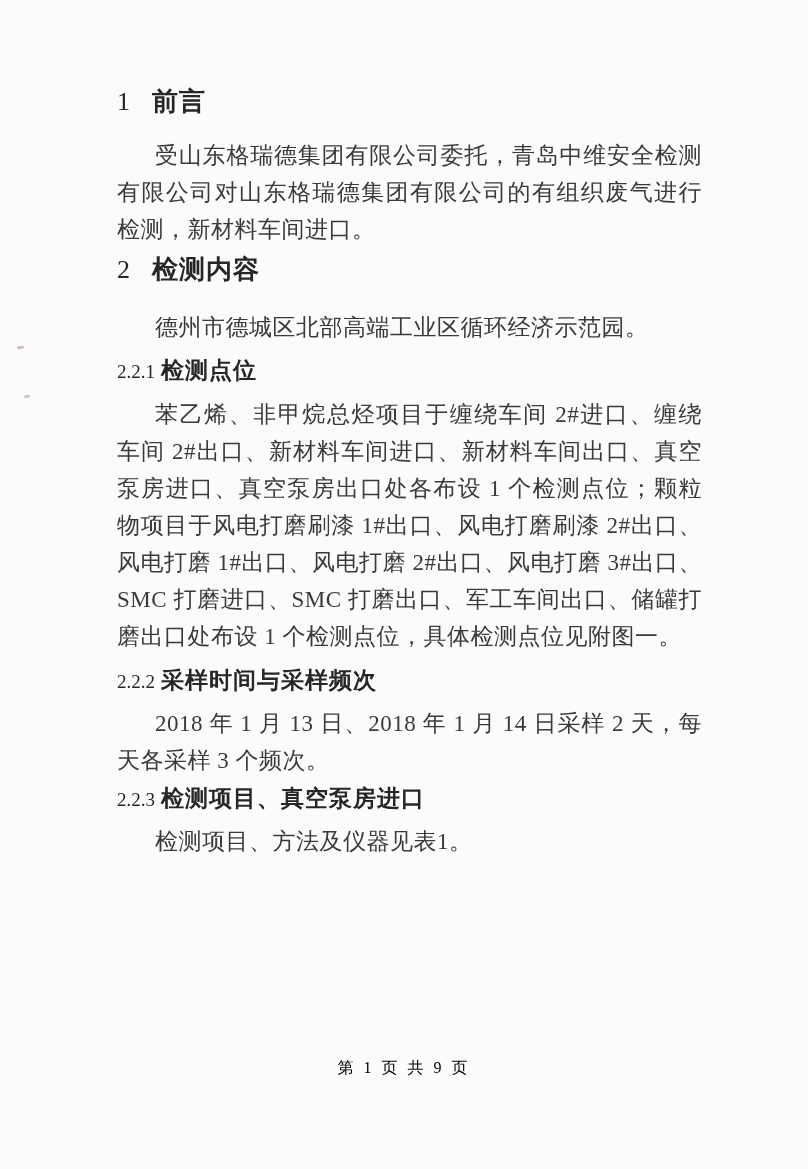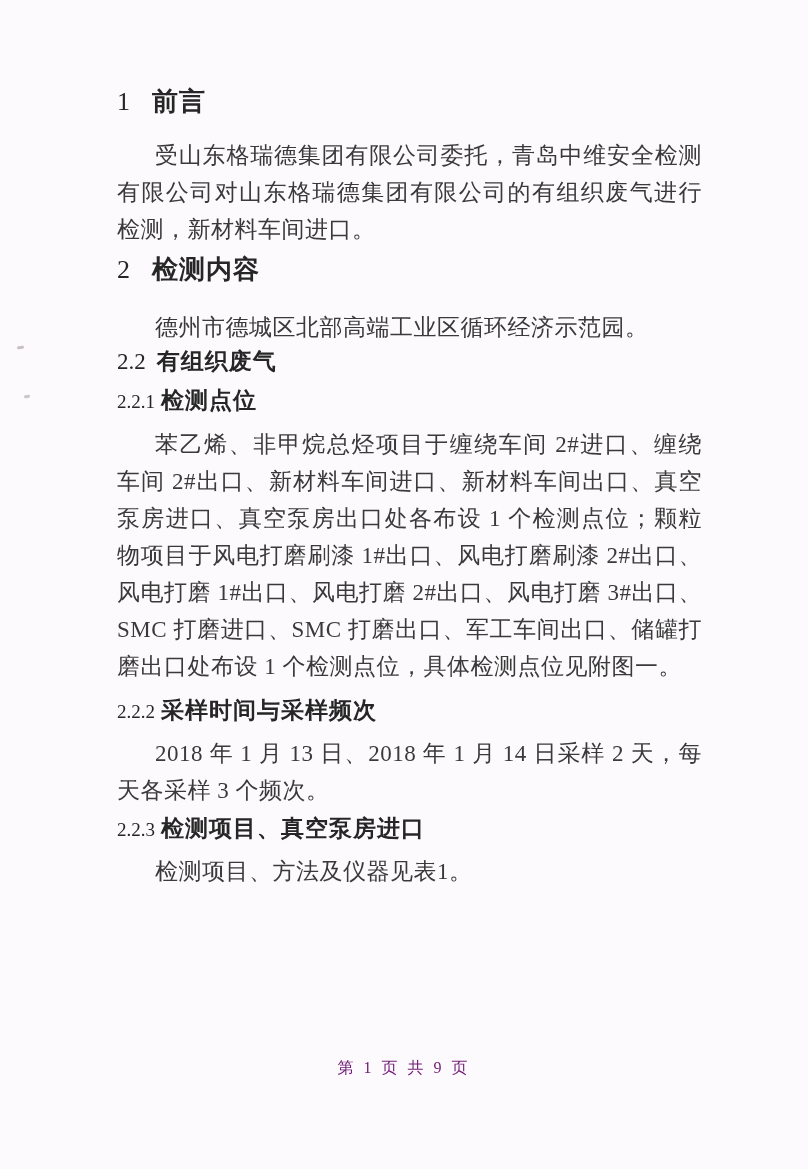--- a/index.html
+++ b/index.html
@@ -53,21 +53,21 @@
   #p-sampling{margin-top:9px;}
   #h-methods{margin-top:5px;}
   #p-methods{margin-top:9px;}
   
   .footer{
     position:absolute;
     left:0; right:0; top:1058px;
     text-align:center;
     font-size:16px;
     letter-spacing:3px;
-    color:#701a75;
+    color:#000000;
   }
   
   .speck{position:absolute;background:#9a9398;border-radius:2px;opacity:0.55;}
   .speck1{left:17px;top:346px;width:7px;height:3px;transform:rotate(-8deg);}
   .speck2{left:24px;top:395px;width:6px;height:3px;transform:rotate(-10deg);opacity:0.5;}
 </style>
 </head>
 <body>
 
 <div class="page">
@@ -82,24 +82,20 @@
     </h1>
     <p class="body-p" id="p-preface">受山东格瑞德集团有限公司委托，青岛中维安全检测有限公司对山东格瑞德集团有限公司的有组织废气进行检测，新材料车间进口。</p>
 
     <h1 class="h lvl1" id="h-content">
       <span class="num">2</span>
       <span class="ttl">检测内容</span>
     </h1>
 
     <p class="body-p" id="p-address">德州市德城区北部高端工业区循环经济示范园。</p>
 
-    <h2 class="h lvl2" id="h-organized">
-      <span class="num">2.2</span>
-      <span class="ttl">有组织废气</span>
-    </h2>
 
     <h3 class="h lvl3" id="h-points">
       <span class="num">2.2.1</span>
       <span class="ttl">检测点位</span>
     </h3>
     <p class="body-p" id="p-points">苯乙烯、非甲烷总烃项目于缠绕车间 2#进口、缠绕车间 2#出口、新材料车间进口、新材料车间出口、真空泵房进口、真空泵房出口处各布设 1 个检测点位；颗粒物项目于风电打磨刷漆 1#出口、风电打磨刷漆 2#出口、风电打磨 1#出口、风电打磨 2#出口、风电打磨 3#出口、SMC 打磨进口、SMC 打磨出口、军工车间出口、储罐打磨出口处布设 1 个检测点位，具体检测点位见附图一。</p>
 
     <h3 class="h lvl3" id="h-sampling">
       <span class="num">2.2.2</span>
       <span class="ttl">采样时间与采样频次</span>

